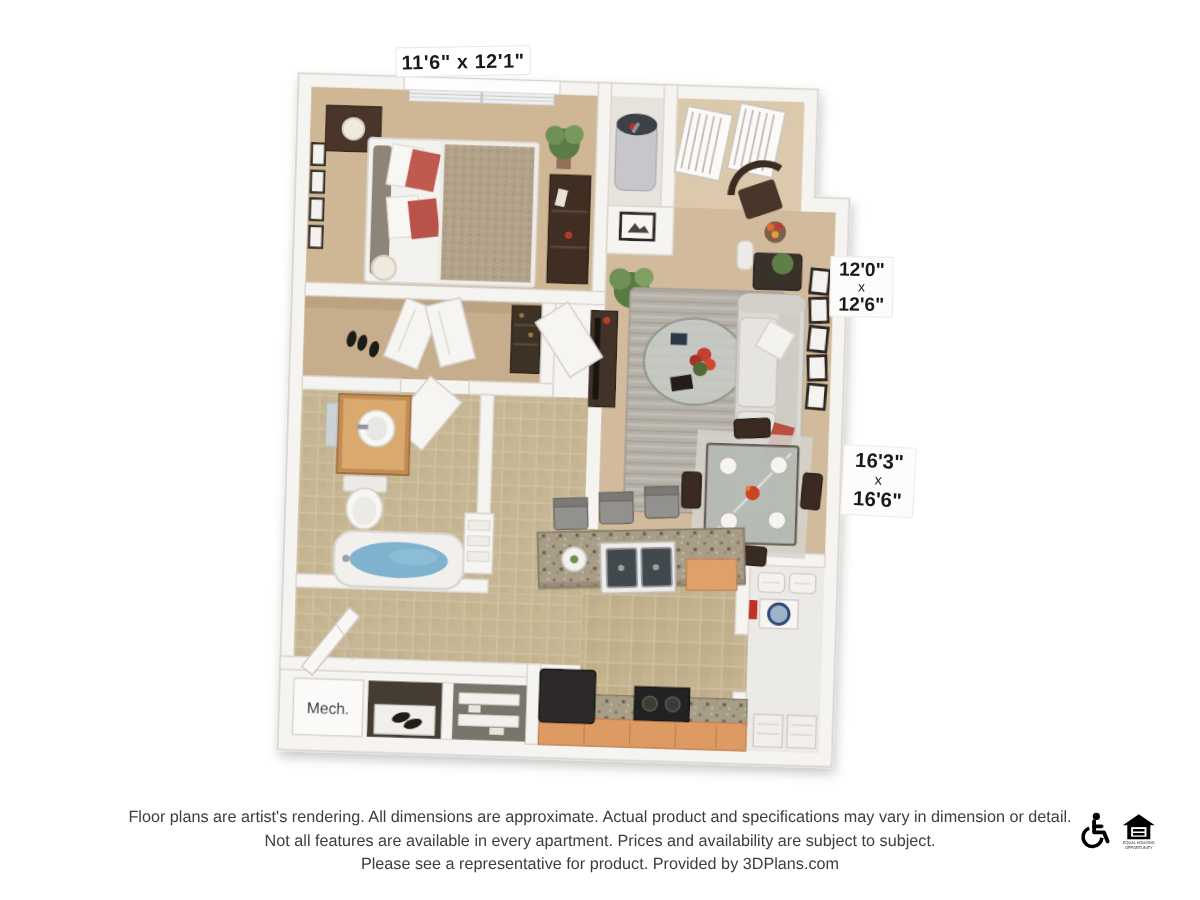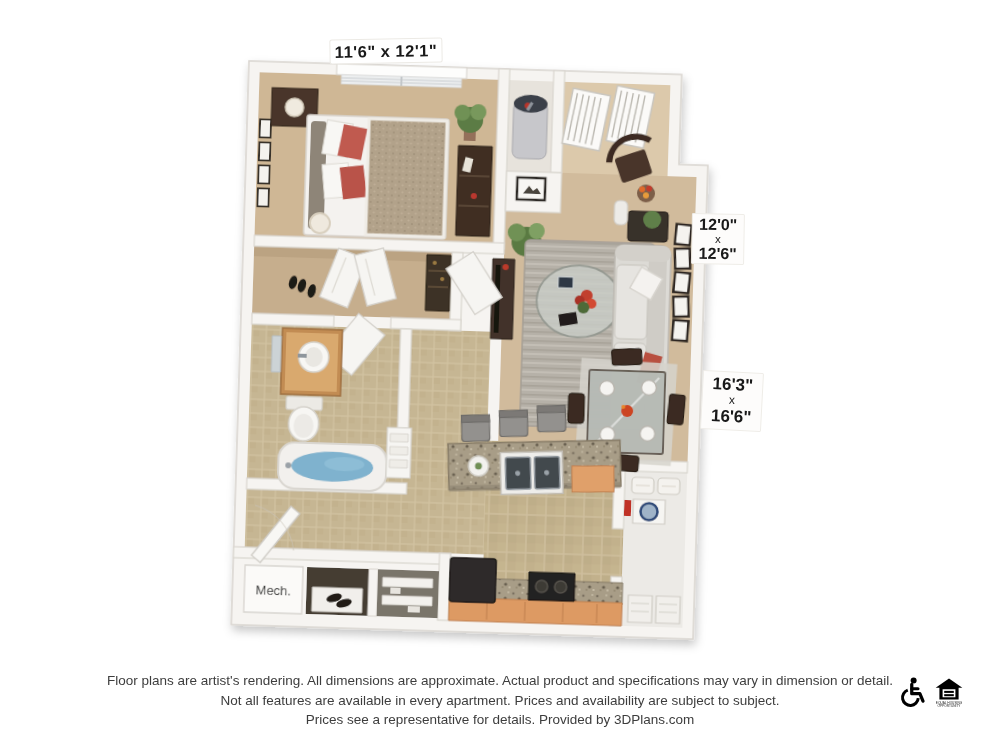--- a/index.html
+++ b/index.html
@@ -393,21 +393,21 @@
     <text x="732" y="390" font-size="17" class="dim-text" text-anchor="middle">16'3"</text>
     <text x="732" y="404" font-size="12" class="dim-x" text-anchor="middle">x</text>
     <text x="732" y="422" font-size="17" class="dim-text" text-anchor="middle">16'6"</text>
   </g>
 </svg>
 
 
 <div class="disclaimer">
   <p>Floor plans are artist's rendering. All dimensions are approximate. Actual product and specifications may vary in dimension or detail.</p>
   <p>Not all features are available in every apartment. Prices and availability are subject to subject.</p>
-  <p>Prices see a representative for details. Provided by 3DPlans.com</p>
+  <p>Please see a representative for product. Provided by 3DPlans.com</p>
 </div>
 
 <div class="footer-icons">
   <svg width="30" height="34" viewBox="0 0 24 27">
     <circle cx="12.5" cy="3.4" r="2.4" fill="#000"></circle>
     <path d="M11 6.5 L11 14 L17.5 14 L20 20" fill="none" stroke="#000" stroke-width="2.6" stroke-linecap="round" stroke-linejoin="round"></path>
     <path d="M11 10 L16 10" stroke="#000" stroke-width="2.4" stroke-linecap="round"></path>
     <path d="M16.2 17.6 A6.3 6.3 0 1 1 7.8 11.2" fill="none" stroke="#000" stroke-width="2.4"></path>
   </svg>
   <svg width="32" height="34" viewBox="0 0 30 30">

